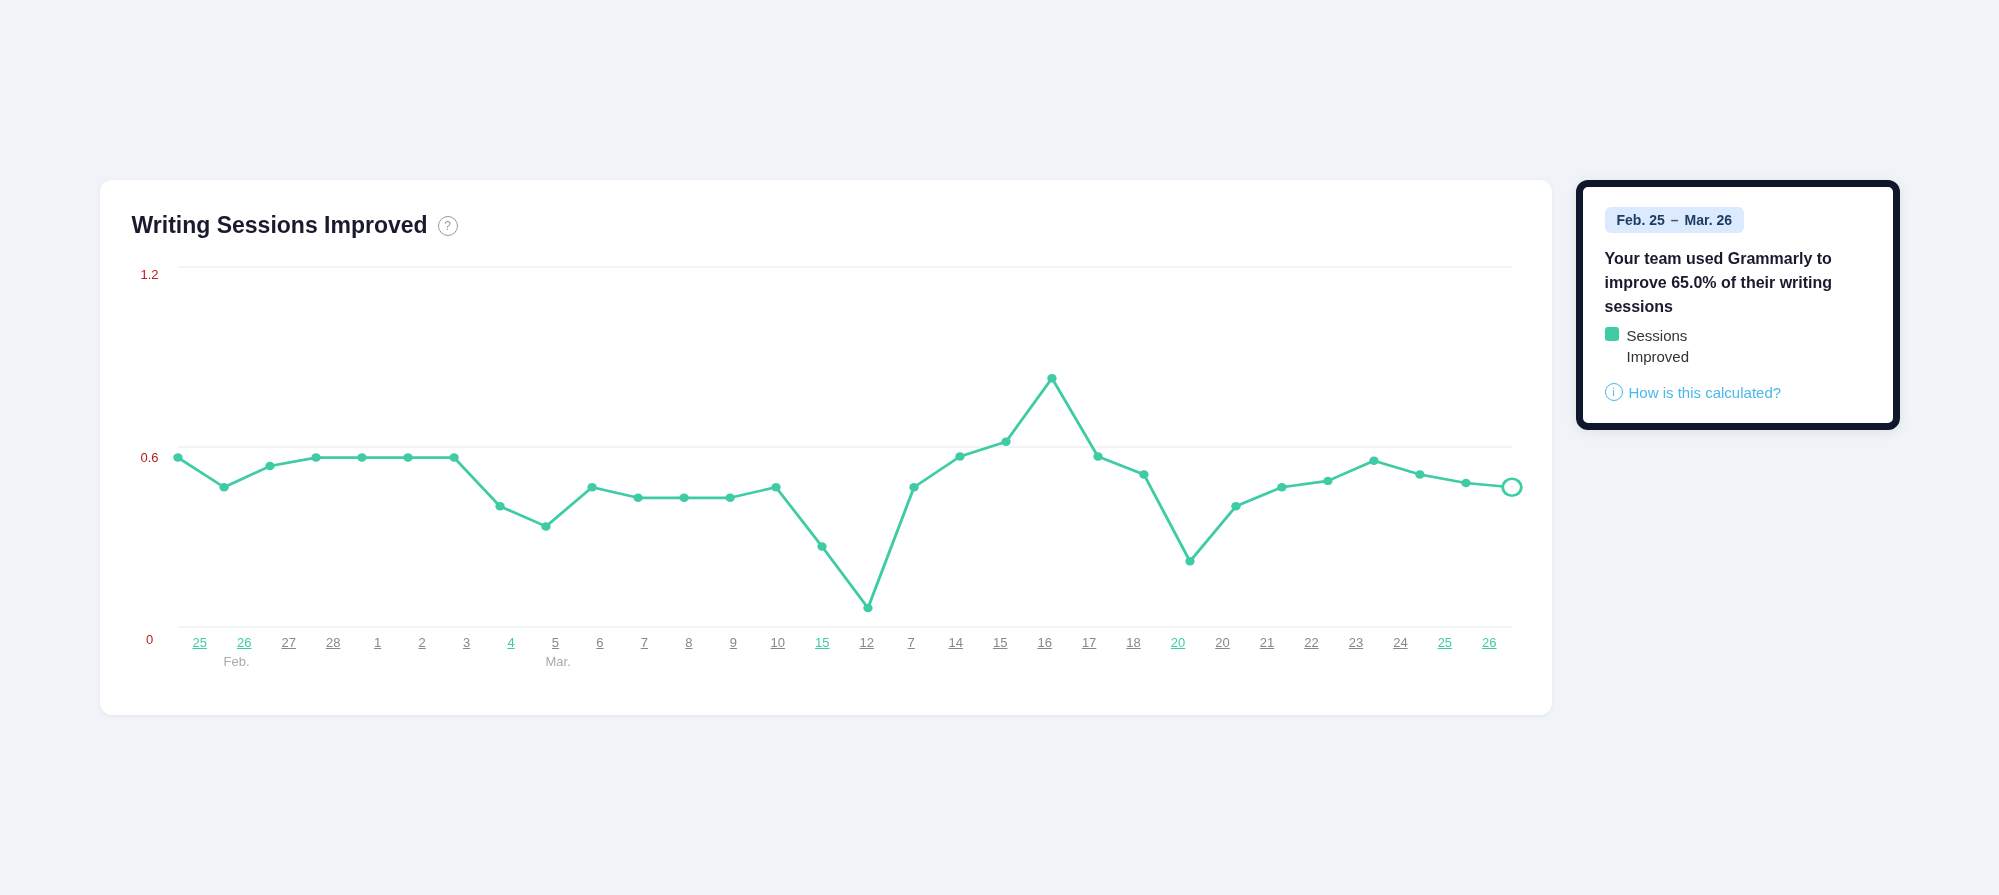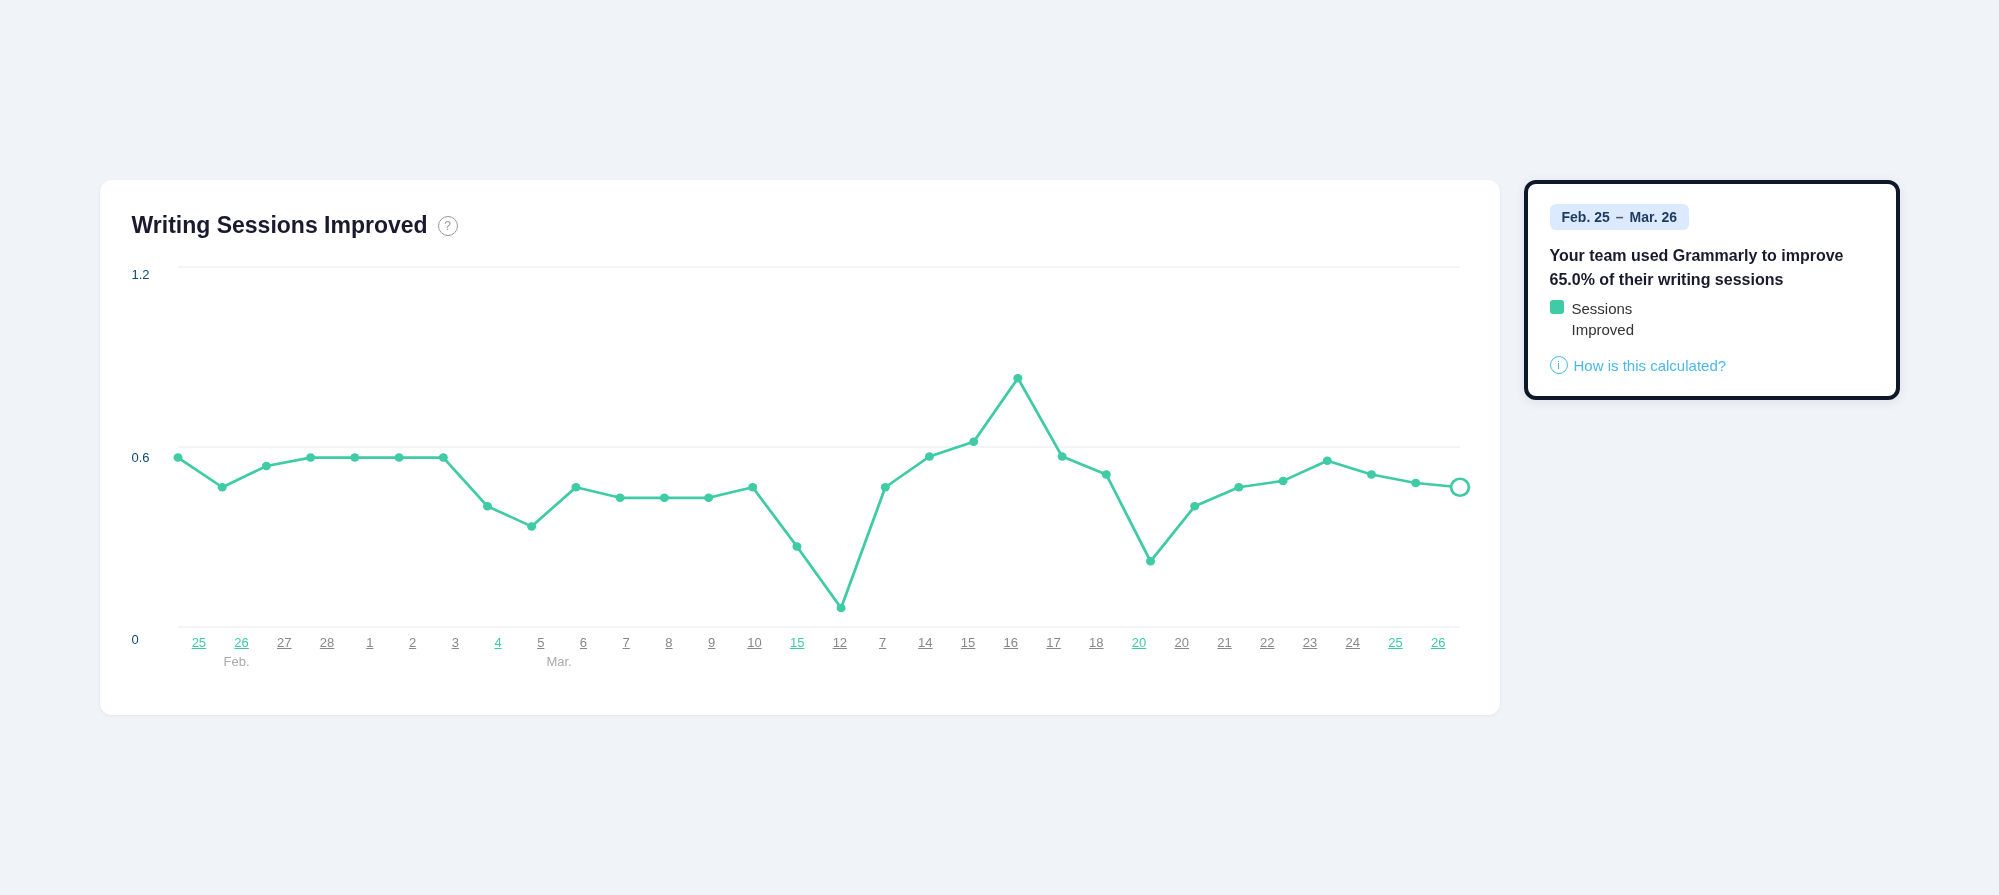--- a/index.html
+++ b/index.html
@@ -58,22 +58,22 @@
       left: 0;
       top: 0;
       bottom: 40px;
       display: flex;
       flex-direction: column;
       justify-content: space-between;
       width: 36px;
     }
     .y-label {
       font-size: 13px;
-      color: #0c4a6e;
-      text-align: left;
+      color: #b91c1c;
+      text-align: center;
     }
     .chart-plot {
       position: absolute;
       left: 46px;
       right: 0;
       top: 0;
       bottom: 60px;
     }
     .x-axis {
       position: absolute;
@@ -95,24 +95,24 @@
       flex: 1;
       text-align: center;
       text-decoration: underline;
     }
     .x-label.highlighted {
       color: #3ecba5;
     }
 
     
     .tooltip-card {
-      width: 376px;
+      width: 324px;
       background: #fff;
       border-radius: 12px;
-      border: 4px solid #0f172a;
+      border: 7px solid #0f172a;
       padding: 20px 22px 22px;
       box-shadow: 0 2px 12px rgba(0,0,0,0.08);
       flex-shrink: 0;
     }
     .tooltip-date-badge {
       display: inline-flex;
       align-items: center;
       gap: 6px;
       background: #dbeafe;
       border-radius: 6px;
@@ -292,21 +292,21 @@
           <span class="x-label">18</span>
           <span class="x-label highlighted">20</span>
           <span class="x-label">20</span>
           <span class="x-label">21</span>
           <span class="x-label">22</span>
           <span class="x-label">23</span>
           <span class="x-label">24</span>
           <span class="x-label highlighted">25</span>
           <span class="x-label highlighted">26</span>
         </div>
-        <div style="display:flex; padding-left: 46px; gap: 14px; padding-top: 4px;">
+        <div style="display:flex; padding-left: 46px; gap: 0; padding-top: 4px;">
           <span style="font-size:13px; color:#aaa; margin-left: 0; width: 13%;">Feb.</span>
           <span style="font-size:13px; color:#aaa; margin-left: 12%;">Mar.</span>
         </div>
       </div>
     </div>
   </div>
 
   <div class="tooltip-card">
     <div class="tooltip-date-badge">
       <span>Feb. 25</span>

